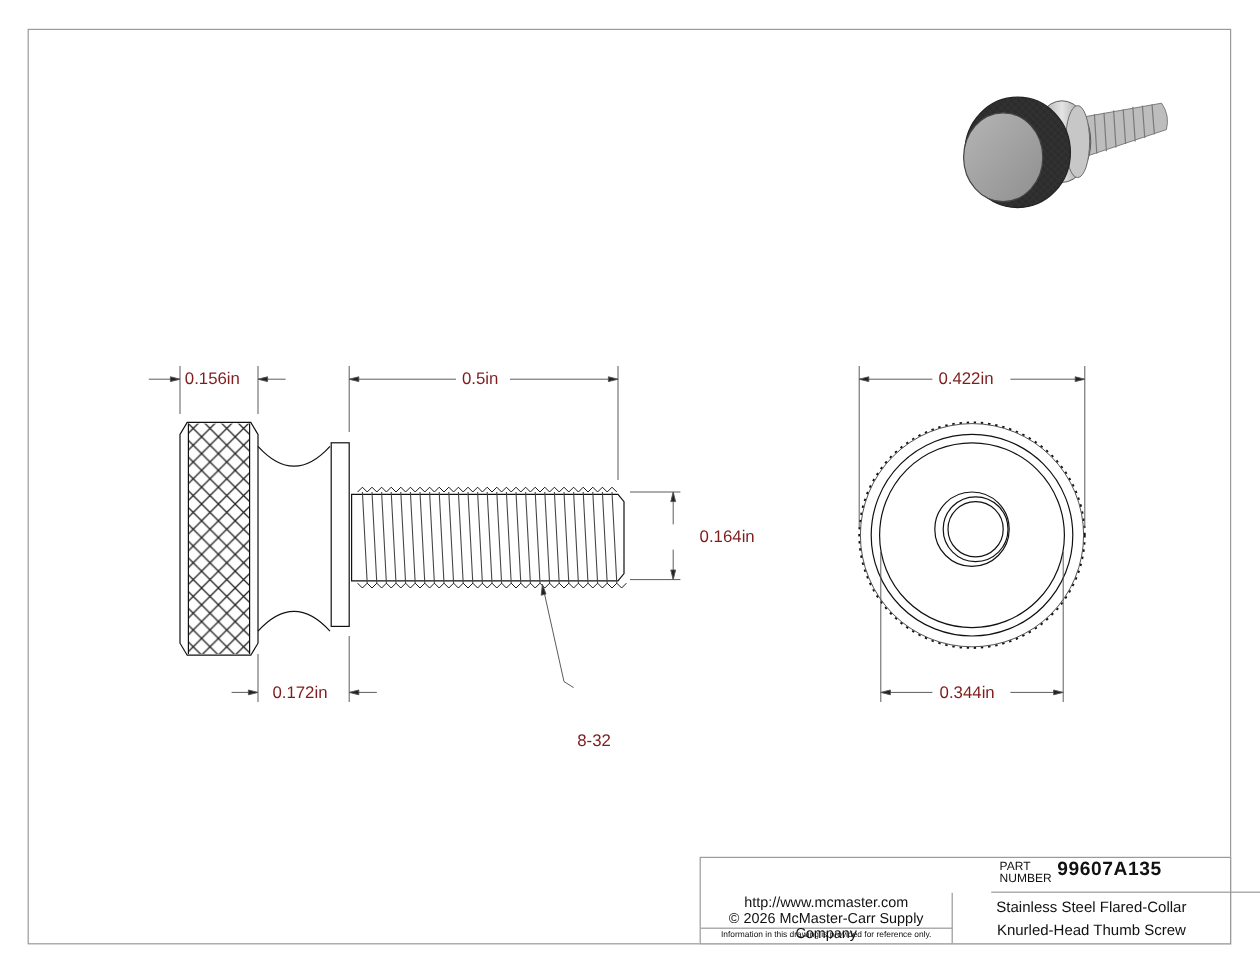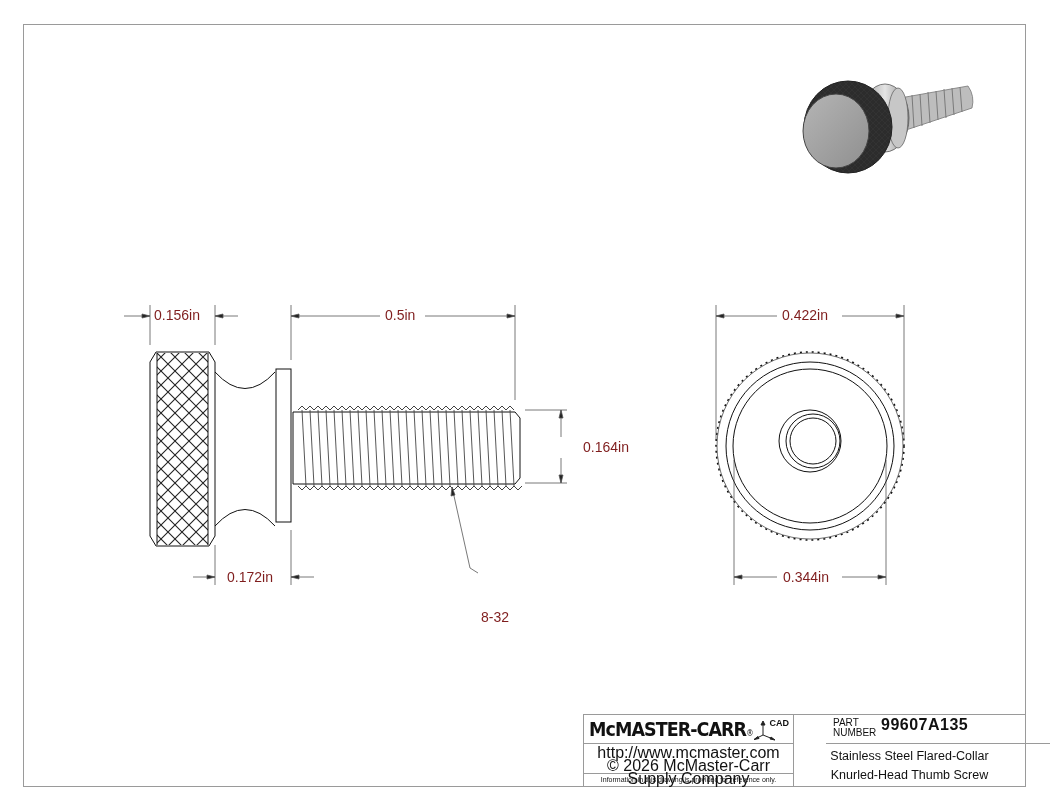--- a/index.html
+++ b/index.html
@@ -16,21 +16,21 @@
              display: flex; align-items: center; padding-left: 5px; }
   .logo-text { font-family: "DejaVu Sans", sans-serif; font-weight: bold; font-size: 19px; letter-spacing: -1px;
                transform: scaleX(0.92); transform-origin: left center; white-space: nowrap; }
   .logo-reg { font-size: 8px; font-weight: normal; }
   .cad-badge { position: absolute; right: 4px; top: 4px; width: 36px; height: 22px; }
   .cad-label { position: absolute; right: 4px; top: 3px; font-size: 9px; font-weight: bold; }
   .tb-part { left: 210px; top: 0; width: 231px; height: 29px; border-bottom: 1px solid #9a9a9a; margin-left: 32px; }
   .part-label { position: absolute; left: 7px; top: 3px; font-size: 10px; line-height: 10px; }
   .part-number { position: absolute; left: 55px; top: 1px; font-size: 16px; font-weight: bold; letter-spacing: 0.5px; }
   .tb-info { left: 0; top: 29px; width: 210px; height: 30px; border-right: 1px solid #9a9a9a; border-bottom: 1px solid #9a9a9a;
-             text-align: center; font-size: 16px; line-height: 13px; padding-top: 2px; }
+             text-align: center; font-size: 12px; line-height: 13px; padding-top: 2px; }
   .tb-disclaimer { left: 0; top: 59px; width: 210px; height: 12px; border-right: 1px solid #9a9a9a;
                    text-align: center; font-size: 7px; line-height: 12px; }
   .tb-desc { left: 210px; top: 29px; width: 231px; height: 42px; text-align: center; font-size: 12.5px; line-height: 19px; padding-top: 3px; }
 </style>
 </head>
 <body>
 
 <div class="sheet-border"></div>
 
 <svg class="drawing" width="1050" height="811" viewBox="0 0 1050 811">
@@ -148,34 +148,20 @@
 
 <div class="dim" style="left:154px; top:307px;">0.156in</div>
 <div class="dim" style="left:385px; top:307px;">0.5in</div>
 <div class="dim" style="left:535px; top:439px;margin-left:48px;">0.164in</div>
 <div class="dim" style="left:227px; top:569px;">0.172in</div>
 <div class="dim" style="left:481px; top:573px;margin-top:36px;">8-32</div>
 <div class="dim" style="left:782px; top:307px;">0.422in</div>
 <div class="dim" style="left:783px; top:569px;">0.344in</div>
 
 <div class="title-block">
-  <div class="tb-cell tb-logo">
-    <span class="logo-text"><span>McMASTER-CARR</span><span class="logo-reg">®</span></span>
-    <svg class="cad-badge" viewBox="0 0 36 22">
-      <g stroke="#222" stroke-width="1" fill="#222">
-        <line x1="10" y1="16" x2="10" y2="4"></line>
-          <path d="M10 2 l-2 4 h4 z"></path>
-        <line x1="10" y1="16" x2="2" y2="20"></line>
-          <path d="M1 20.5 l4 -3 l1 2 z"></path>
-        <line x1="10" y1="16" x2="20" y2="20"></line>
-          <path d="M22 21 l-4 -3 l-1 2 z"></path>
-      </g>
-    </svg>
-    <span class="cad-label">CAD</span>
-  </div>
   <div class="tb-cell tb-part">
     <div class="part-label">
       <div>PART</div>
       <div>NUMBER</div>
     </div>
     <div class="part-number">99607A135</div>
   </div>
   <div class="tb-cell tb-info">
     <div>http://www.mcmaster.com</div>
     <div>© 2026 McMaster-Carr Supply Company</div>

